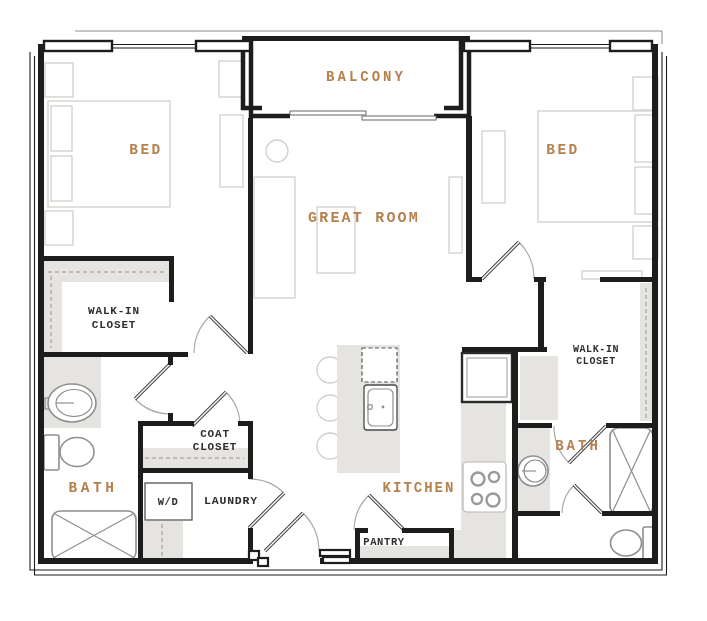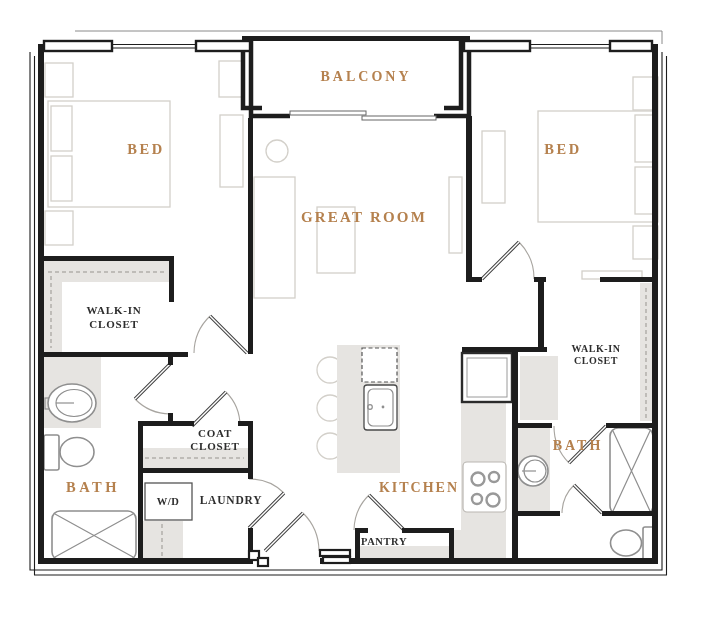--- a/index.html
+++ b/index.html
@@ -1,17 +1,17 @@
 <!DOCTYPE html>
 <html><head>
 <meta charset="utf-8">
 <style>
   html,body{margin:0;padding:0;background:#ffffff;}
   .stage{position:relative;width:707px;height:621px;background:#ffffff;overflow:hidden;
-         font-family:Liberation Serif, serif;}
+         font-family:Liberation Mono, monospace;}
   svg{display:block;}
   .wall{fill:#1d1d1d;}
   .gray{fill:#e6e4e1;}
   .furn{fill:#ffffff;stroke:#d3d0ca;stroke-width:1.3;}
   .furnN{fill:none;stroke:#d3d0ca;stroke-width:1.3;}
   .fix{fill:#ffffff;stroke:#8f8f8f;stroke-width:1.6;}
   .fixT{fill:none;stroke:#8f8f8f;stroke-width:1.2;}
   .arc{fill:none;stroke:#a8a5a0;stroke-width:1.1;}
   .leaf{stroke:#3e3e3e;stroke-width:3.4;stroke-linecap:butt;}
   .leafw{stroke:#ffffff;stroke-width:1.4;stroke-linecap:butt;}

